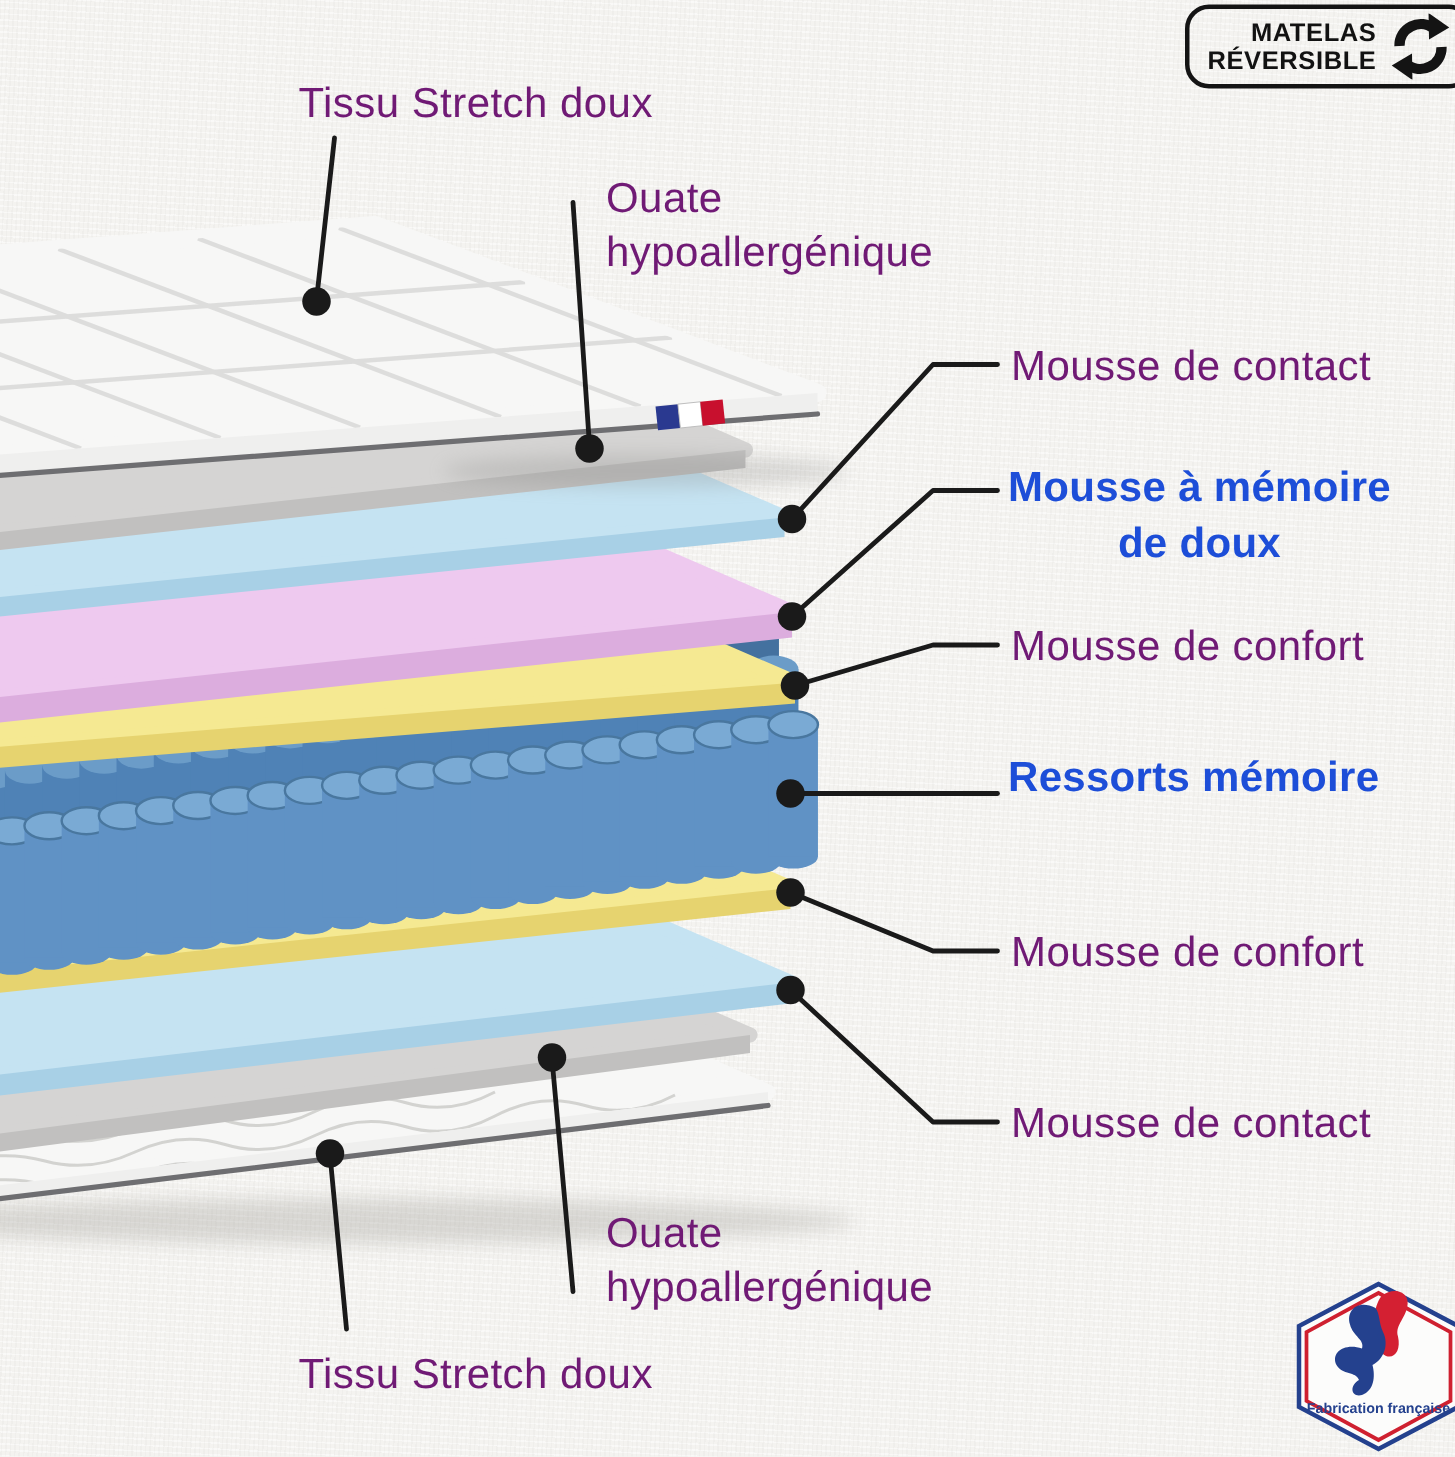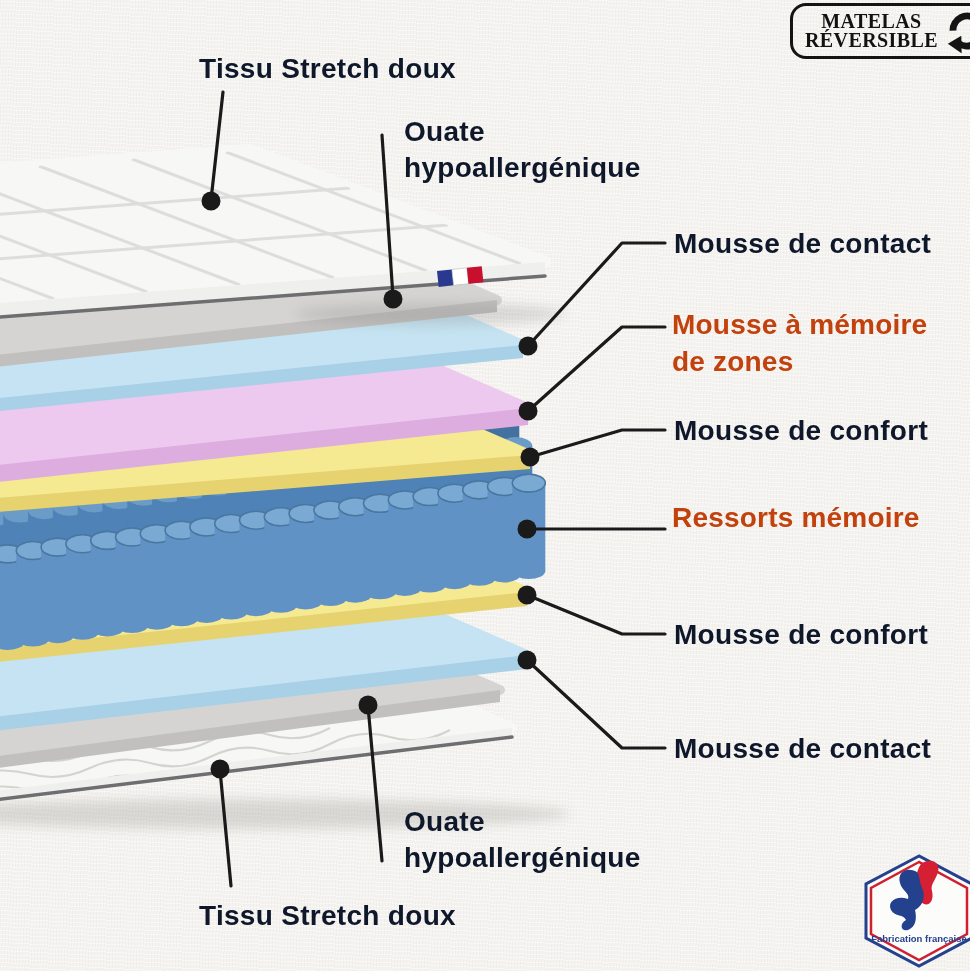--- a/index.html
+++ b/index.html
@@ -7,29 +7,29 @@
     width:970px;height:971px;position:relative;overflow:hidden;
     background-color:#f4f3f0;
     background-image:
       repeating-linear-gradient(93deg, rgba(0,0,0,.018) 0 1px, transparent 1px 3px),
       repeating-linear-gradient(3deg, rgba(255,255,255,.5) 0 1px, transparent 1px 4px);
     font-family:"Liberation Sans", sans-serif;
   }
   #scene{position:absolute;left:0;top:0;}
   .lbl{
     position:absolute;font-size:28px;line-height:35px;letter-spacing:.3px;
-    color:#0f172a;white-space:nowrap;font-weight:700;
+    color:#701a75;white-space:nowrap;font-weight:400;
   }
-  .lbl.b{font-weight:700;color:#c2410c;letter-spacing:.2px;}
+  .lbl.b{font-weight:700;color:#1d4ed8;letter-spacing:.2px;text-align:center;}
   .badge{
     position:absolute;left:790px;top:3px;height:46px;
     border:3px solid #141414;border-radius:16px;
     display:flex;align-items:center;gap:7px;padding:2px 10px 2px 12px;
   }
-  .badge-text{font-weight:700;font-size:20px;line-height:19px;color:#121212;text-align:center;letter-spacing:.4px;font-family:Liberation Serif, serif;}
+  .badge-text{font-weight:700;font-size:17px;line-height:19px;color:#121212;text-align:right;letter-spacing:.4px;}
   .hexlogo{position:absolute;left:850px;top:840px;}
 </style>
 </head>
 <body>
 
 <svg id="scene" width="970" height="971" viewBox="0 0 970 971">
   <defs>
     <filter id="soft" x="-40%" y="-200%" width="180%" height="500%">
       <feGaussianBlur stdDeviation="6"></feGaussianBlur>
     </filter>
@@ -343,21 +343,21 @@
 
 <div class="lbl" style="left:404px;top:114px;line-height:36px;">
   <div>Ouate</div>
   <div>hypoallergénique</div>
 </div>
 
 <div class="lbl" style="left:674px;top:226px;">Mousse de contact</div>
 
 <div class="lbl b" style="left:672px;top:306px;line-height:37px;">
   <div>Mousse à mémoire</div>
-  <div>de zones</div>
+  <div>de doux</div>
 </div>
 
 <div class="lbl" style="left:674px;top:413px;">Mousse de confort</div>
 
 <div class="lbl b" style="left:672px;top:500px;line-height:36px;">
   <div>Ressorts mémoire</div>
 </div>
 
 <div class="lbl" style="left:674px;top:617px;">Mousse de confort</div>
 

